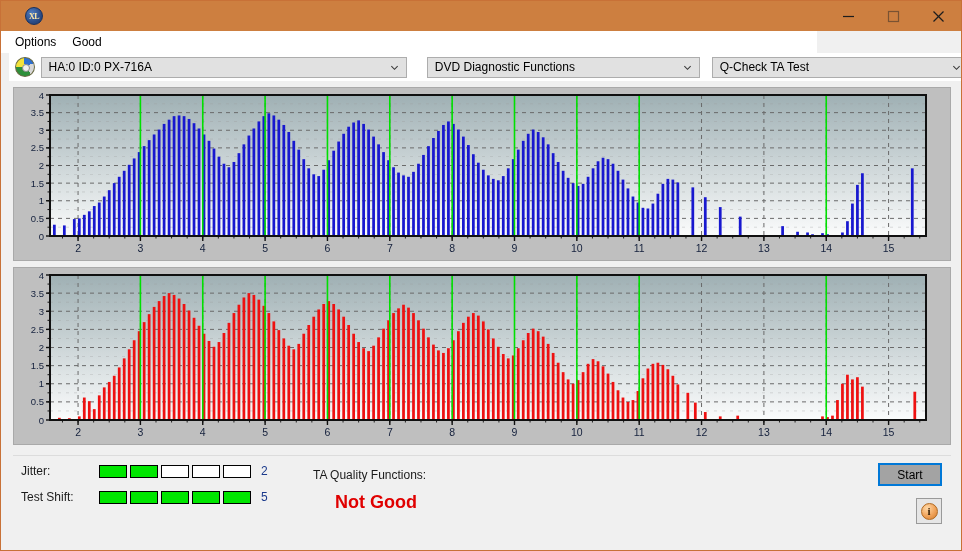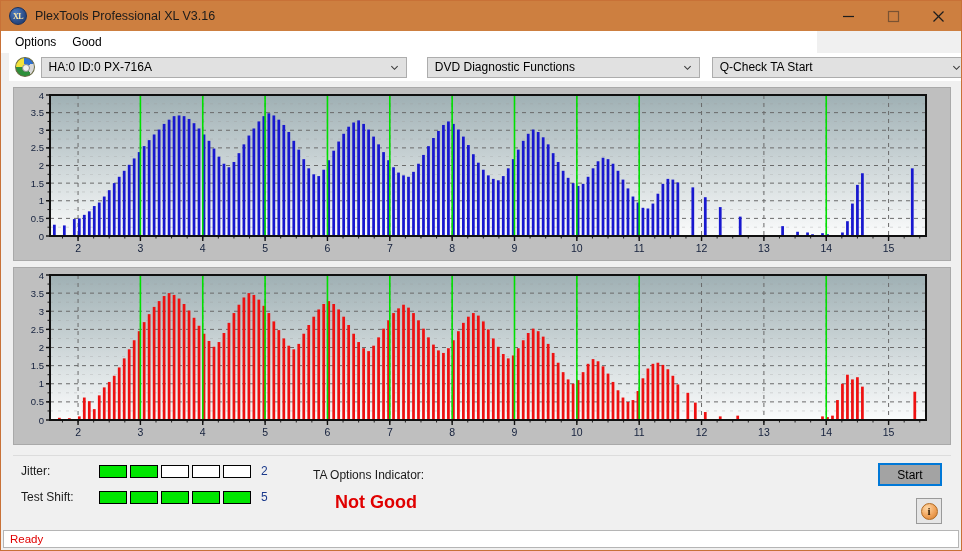--- a/index.html
+++ b/index.html
@@ -19,21 +19,21 @@
   }
 
   
   .titlebar {
     position: absolute; left: 0; top: 0;
     width: 960px; height: 30px;
     background: #cd7f40;
     display: flex; align-items: center;
   }
   .title-logo {
-    width: 18px; height: 18px; margin-left: 8px; margin-right: 8px;
+    width: 18px; height: 18px; margin-left: 24px; margin-right: 8px;
     border-radius: 50%;
     background: radial-gradient(circle at 35% 30%, #4f7cc0 0%, #2b4c86 60%, #1d3563 100%);
     border: 1px solid #16305e;
     display: flex; align-items: center; justify-content: center;
     font-size: 8px; font-weight: bold; color: #ffe9a8; letter-spacing: -0.5px;
     font-family: "Liberation Serif", serif;
   }
   .title-text {
     font-size: 12.5px; color: #1b1b1b; white-space: nowrap;
   }
@@ -177,21 +177,20 @@
   }
   .status-text { font-size: 11.5px; color: #e00000; }
 </style>
 </head>
 <body>
 
 <div id="app">
 
   <div class="titlebar">
     <div class="title-logo">XL</div>
-    <div class="title-text">PlexTools Professional XL V3.16</div>
     <div class="win-btns">
       <div class="win-btn">
         <svg width="13" height="13" viewBox="0 0 13 13">
             <line x1="1" y1="6.5" x2="12" y2="6.5" stroke="#1d1d1d" stroke-width="1.2"></line>
           </svg>
       </div>
       <div class="win-btn">
         <svg width="13" height="13" viewBox="0 0 13 13">
             <rect x="1.5" y="1.5" width="10" height="10" fill="none" stroke="#7a5232" stroke-width="1.2"></rect>
           </svg>
@@ -218,21 +217,21 @@
           <polyline points="1.5,3.5 5,7 8.5,3.5" fill="none" stroke="#3a3a3a" stroke-width="1.2"></polyline>
         </svg>
     </div>
     <div class="combo" id="combo-function">
       <span>DVD Diagnostic Functions</span>
       <svg class="caret" viewBox="0 0 10 10">
           <polyline points="1.5,3.5 5,7 8.5,3.5" fill="none" stroke="#3a3a3a" stroke-width="1.2"></polyline>
         </svg>
     </div>
     <div class="combo" id="combo-test">
-      <span>Q-Check TA Start</span>
+      <span>Q-Check TA Test</span>
       <svg class="caret" viewBox="0 0 10 10">
           <polyline points="1.5,3.5 5,7 8.5,3.5" fill="none" stroke="#3a3a3a" stroke-width="1.2"></polyline>
         </svg>
     </div>
   </div>
 
   <div class="chart-panel" id="chart-panel-1">
     <svg class="chart-svg" id="svg-chart-0" width="936" height="172">
         <defs>
           <linearGradient id="g0" x1="0" y1="0" x2="0" y2="1">
@@ -870,28 +869,25 @@
           <div class="meter-cell on"></div>
           <div class="meter-cell on"></div>
           <div class="meter-cell on"></div>
           <div class="meter-cell on"></div>
           <div class="meter-cell on"></div>
         </div>
       <div class="metric-value">5</div>
     </div>
 
     <div id="ta-quality-block">
-      <div class="ta-label">TA Options Indicator:</div>
+      <div class="ta-label">TA Quality Functions:</div>
       <div class="ta-value">Not Good</div>
     </div>
 
     <div id="start-button">Start</div>
 
     <div id="info-button">
       <div class="info-circle">i</div>
     </div>
   </div>
 
-  <div class="statusbar">
-    <span class="status-text">Ready</span>
-  </div>
 
 </div>
 
 </body></html>

